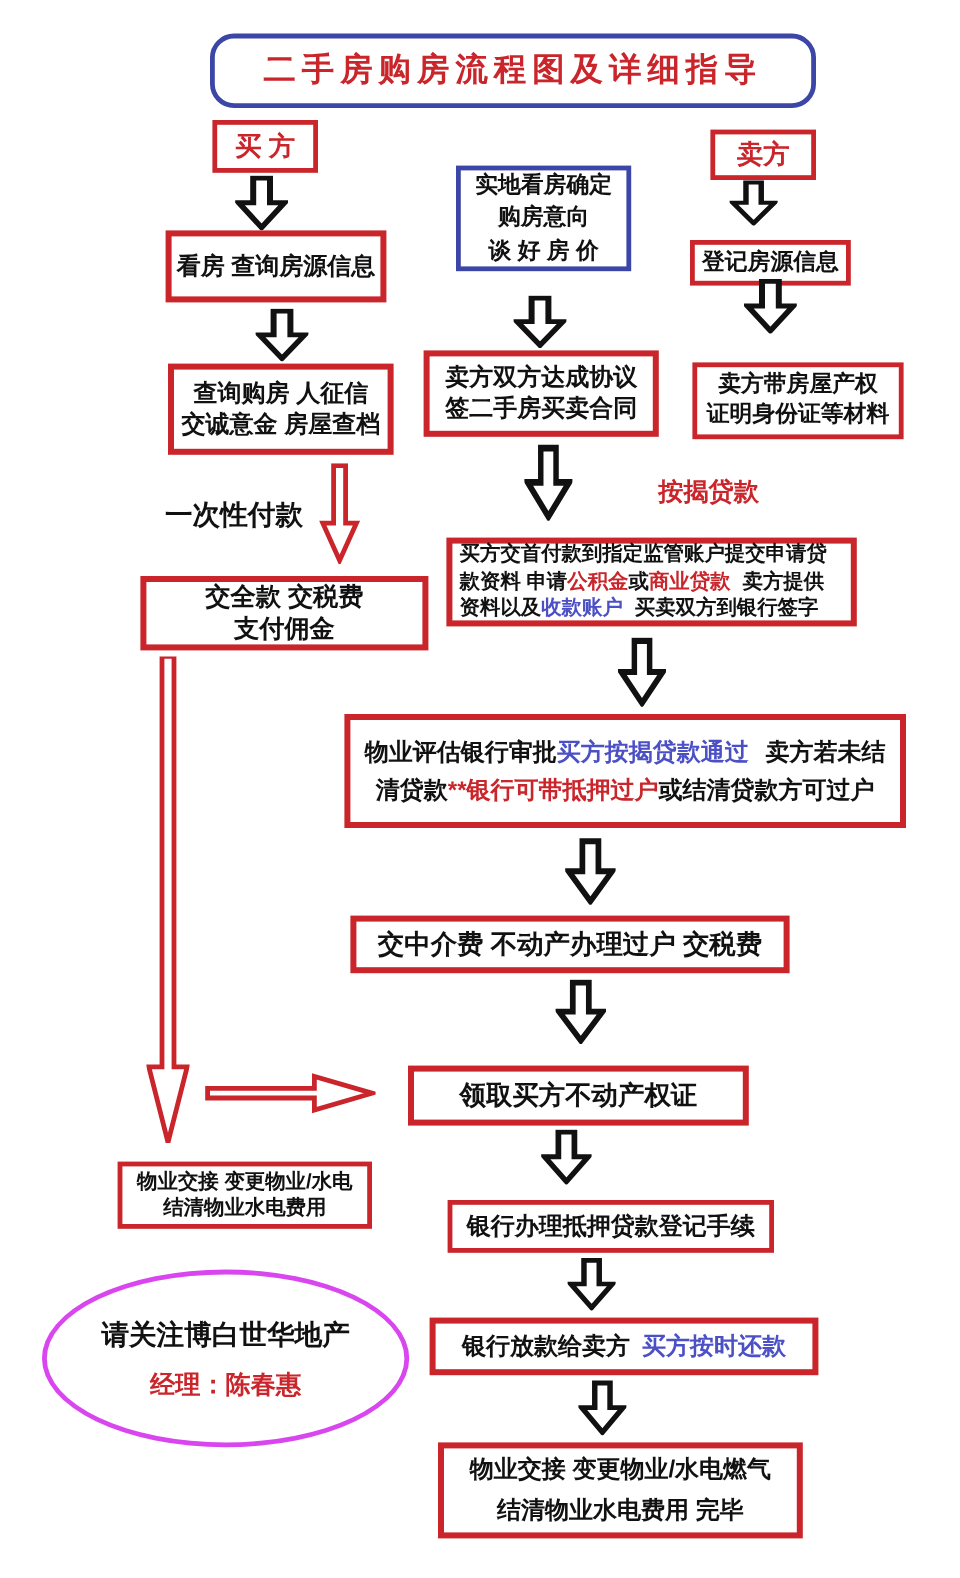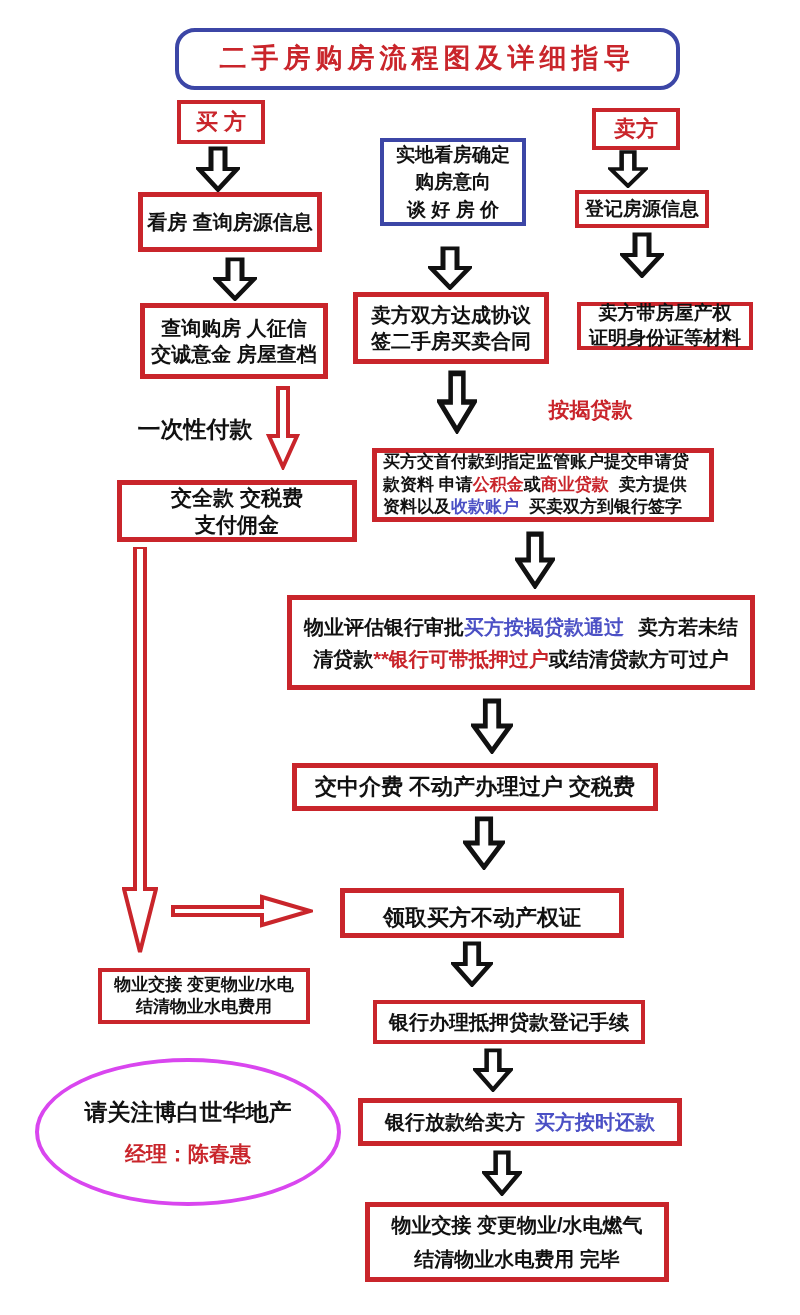--- a/index.html
+++ b/index.html
@@ -59,21 +59,21 @@
   <div class="abs box red-border black-text" style="left:138px;top:192px;width:184px;height:60px;font-size:20px;">
     <span>看房 查询房源信息</span>
   </div>
 
   <div class="abs box blue-border black-text" style="left:380px;top:138px;width:146px;height:88px;font-size:19px;line-height:1.45;">
     <span>实地看房确定</span>
     <span>购房意向</span>
     <span class="seg">谈 好 房 价</span>
   </div>
 
-  <div class="abs box red-border-thin black-text" style="left:575px;top:190px;width:134px;height:38px;font-size:19px;">
+  <div class="abs box red-border-thin black-text" style="left:575px;top:200px;width:134px;height:38px;font-size:19px;">
     <span>登记房源信息</span>
   </div>
 
   <svg class="abs" style="left:213px;top:257px;" width="44" height="44" viewBox="0 0 44 56" preserveAspectRatio="none">
     <path d="M15 3 H29 V28 H41 L22 53 L3 28 H15 Z" fill="#fff" stroke="#111" stroke-width="5"></path>
   </svg>
 
   <svg class="abs" style="left:428px;top:246px;" width="44" height="44" viewBox="0 0 44 56" preserveAspectRatio="none">
     <path d="M15 3 H29 V28 H41 L22 53 L3 28 H15 Z" fill="#fff" stroke="#111" stroke-width="5"></path>
   </svg>
@@ -85,21 +85,21 @@
   <div class="abs box red-border black-text" style="left:140px;top:303px;width:188px;height:76px;font-size:20px;">
     <span>查询购房 人征信</span>
     <span>交诚意金 房屋查档</span>
   </div>
 
   <div class="abs box red-border black-text" style="left:353px;top:292px;width:196px;height:72px;font-size:20px;">
     <span>卖方双方达成协议</span>
     <span>签二手房买卖合同</span>
   </div>
 
-  <div class="abs box red-border-thin black-text" style="left:577px;top:302px;width:176px;height:48px;font-size:19px;">
+  <div class="abs box red-border-thin black-text" style="left:577px;top:302px;width:176px;height:64px;font-size:19px;">
     <span>卖方带房屋产权</span>
     <span>证明身份证等材料</span>
   </div>
 
   <div class="abs label black-text" style="left:130px;top:412px;width:130px;height:34px;font-size:23px;">
     <span>一次性付款</span>
   </div>
 
   <svg class="abs" style="left:266px;top:386px;" width="34" height="84" viewBox="0 0 34 84" preserveAspectRatio="none">
     <path d="M12 2 H22 V50 H31 L17 81 L3 50 H12 Z" fill="#fff" stroke="#c9252b" stroke-width="4"></path>
@@ -156,21 +156,21 @@
   </div>
 
   <svg class="abs" style="left:463px;top:816px;" width="42" height="54" viewBox="0 0 44 56" preserveAspectRatio="none">
     <path d="M15 3 H29 V28 H41 L22 53 L3 28 H15 Z" fill="#fff" stroke="#111" stroke-width="5"></path>
   </svg>
 
   <svg class="abs" style="left:170px;top:893px;" width="143" height="36" viewBox="0 0 143 36" preserveAspectRatio="none">
     <path d="M3 14 H92 V4 L140 18 L92 32 V22 H3 Z" fill="#fff" stroke="#c9252b" stroke-width="4"></path>
   </svg>
 
-  <div class="abs box red-border black-text" style="left:340px;top:888px;width:284px;height:50px;font-size:22px;justify-content:flex-end;">
+  <div class="abs box red-border black-text" style="left:340px;top:888px;width:284px;height:50px;font-size:22px;">
     <span>领取买方不动产权证</span>
   </div>
 
   <svg class="abs" style="left:451px;top:941px;" width="42" height="46" viewBox="0 0 44 56" preserveAspectRatio="none">
     <path d="M15 3 H29 V28 H41 L22 53 L3 28 H15 Z" fill="#fff" stroke="#111" stroke-width="5"></path>
   </svg>
 
   <div class="abs box red-border-thin black-text" style="left:98px;top:968px;width:212px;height:56px;font-size:17px;">
     <span>物业交接 变更物业/水电</span>
     <span>结清物业水电费用</span>

